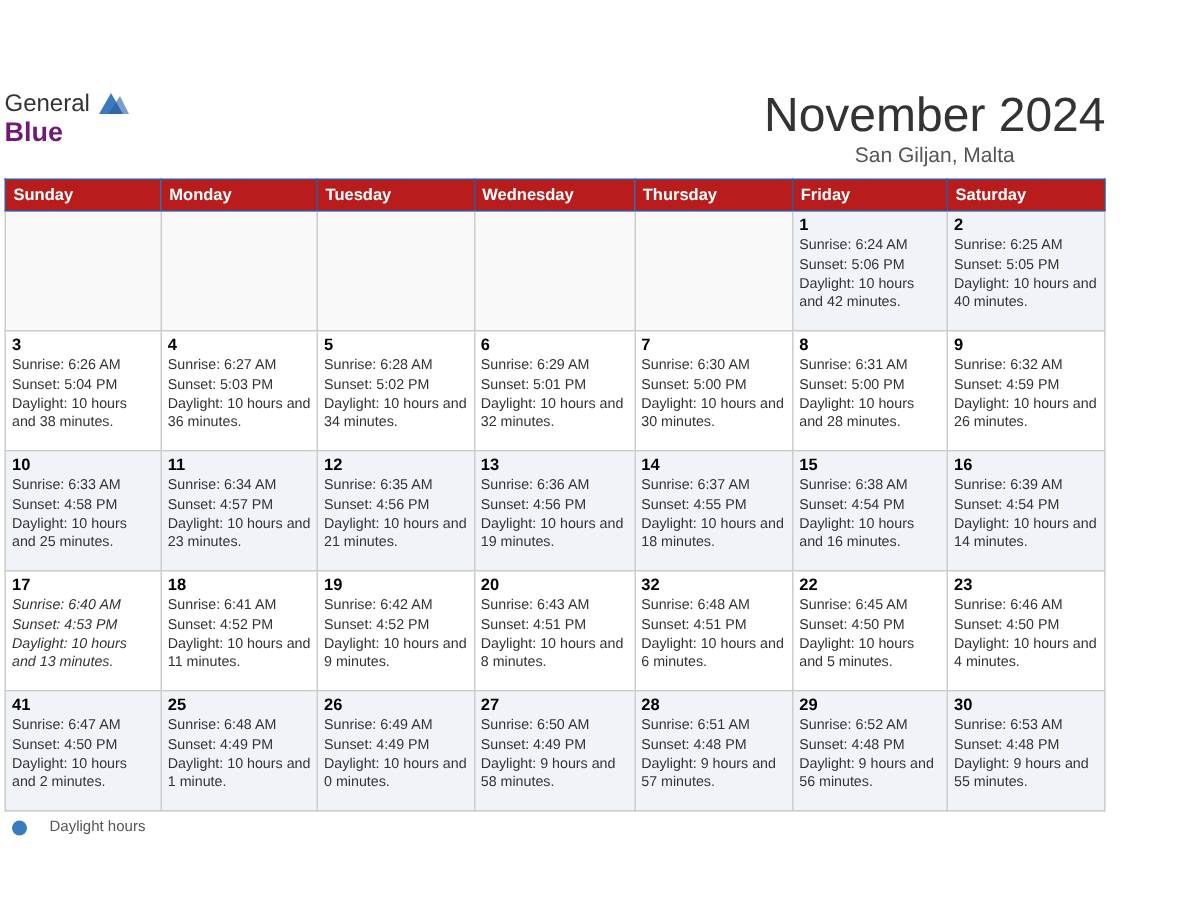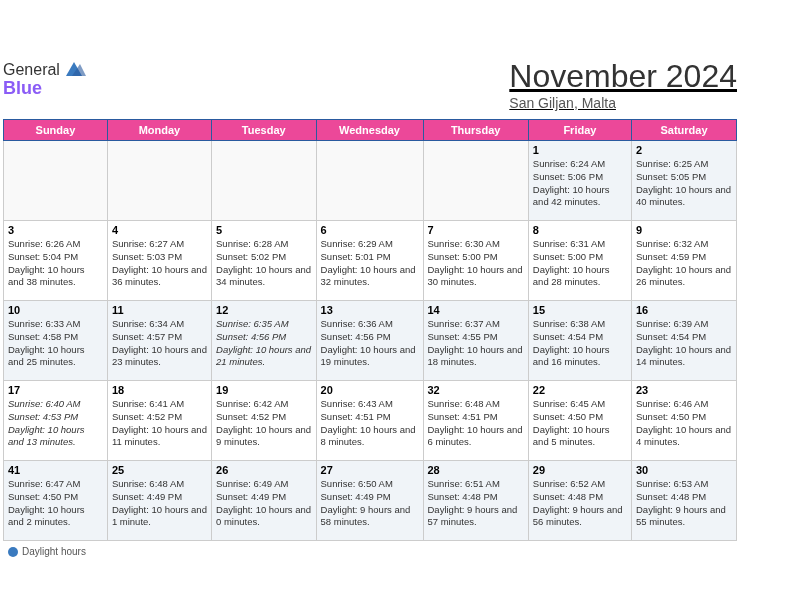--- a/index.html
+++ b/index.html
@@ -27,42 +27,41 @@
       align-items: center;
     }
     .logo-general { color: #333; }
     .logo-blue { color: #2b6cb0; }
     .logo-icon {
       width: 24px;
       height: 24px;
       margin-left: 2px;
     }
     .title-block {
-      text-align: left;
-      text-decoration: underline;
+      text-align: center;
     }
     .month-title {
       font-size: 32px;
       color: #333;
       font-weight: normal;
     }
     .location {
       font-size: 14px;
       color: #555;
     }
     .calendar {
       width: 100%;
       border-collapse: collapse;
       font-size: 10px;
     }
     .calendar thead th {
-      background-color: #ec4899;
+      background-color: #b91c1c;
       color: #fff;
       padding: 4px 5px;
-      text-align: center;
+      text-align: left;
       font-size: 11px;
       font-weight: bold;
       border: 1px solid #2a5a9f;
     }
     .calendar tbody td {
       border: 1px solid #ccc;
       vertical-align: top;
       padding: 3px 4px;
       width: 113px;
       height: 80px;
@@ -91,21 +90,21 @@
       gap: 20px;
       margin-top: 5px;
       font-size: 10px;
       color: #555;
       justify-content: flex-start;
       padding-left: 5px;
     }
     .legend-item {
       display: flex;
       align-items: center;
-      gap: 4px;
+      gap: 15px;
     }
     .legend-dot {
       width: 10px;
       height: 10px;
       background: #3a7abf;
       border-radius: 50%;
     }
   </style>
 </head>
 <body>
@@ -114,21 +113,21 @@
   <div class="header">
     <div class="logo">
       <div>
         <div style="display:flex;align-items:center;">
           <span class="logo-general">General</span>
           <svg class="logo-icon" viewBox="0 0 24 24" xmlns="http://www.w3.org/2000/svg">
             <polygon points="4,18 12,4 20,18" fill="#3a7abf"></polygon>
             <polygon points="10,18 18,6 24,18" fill="#2a5a9f" opacity="0.6"></polygon>
           </svg>
         </div>
-        <div class="logo-blue" style="font-size:18px;font-weight:bold;color:#8b5cf6;margin-top:-4px;">Blue</div>
+        <div class="logo-blue" style="font-size:18px;font-weight:bold;color:#701a75;margin-top:-4px;">Blue</div>
       </div>
     </div>
     <div class="title-block">
       <div class="month-title">November 2024</div>
       <div class="location">San Giljan, Malta</div>
     </div>
   </div>
 
   <table class="calendar">
     <thead>
@@ -214,21 +213,21 @@
 Daylight: 10 hours and 25 minutes.</div>
           </td>
           <td>
             <div class="day-num">11</div>
             <div class="day-info" style="white-space: pre-line;">Sunrise: 6:34 AM
 Sunset: 4:57 PM
 Daylight: 10 hours and 23 minutes.</div>
           </td>
           <td>
             <div class="day-num">12</div>
-            <div class="day-info" style="white-space: pre-line; font-style: italic;">Sunrise: 6:35 AM
+            <div class="day-info" style="white-space: pre-line;">Sunrise: 6:35 AM
 Sunset: 4:56 PM
 Daylight: 10 hours and 21 minutes.</div>
           </td>
           <td>
             <div class="day-num">13</div>
             <div class="day-info" style="white-space: pre-line;">Sunrise: 6:36 AM
 Sunset: 4:56 PM
 Daylight: 10 hours and 19 minutes.</div>
           </td>
           <td>

